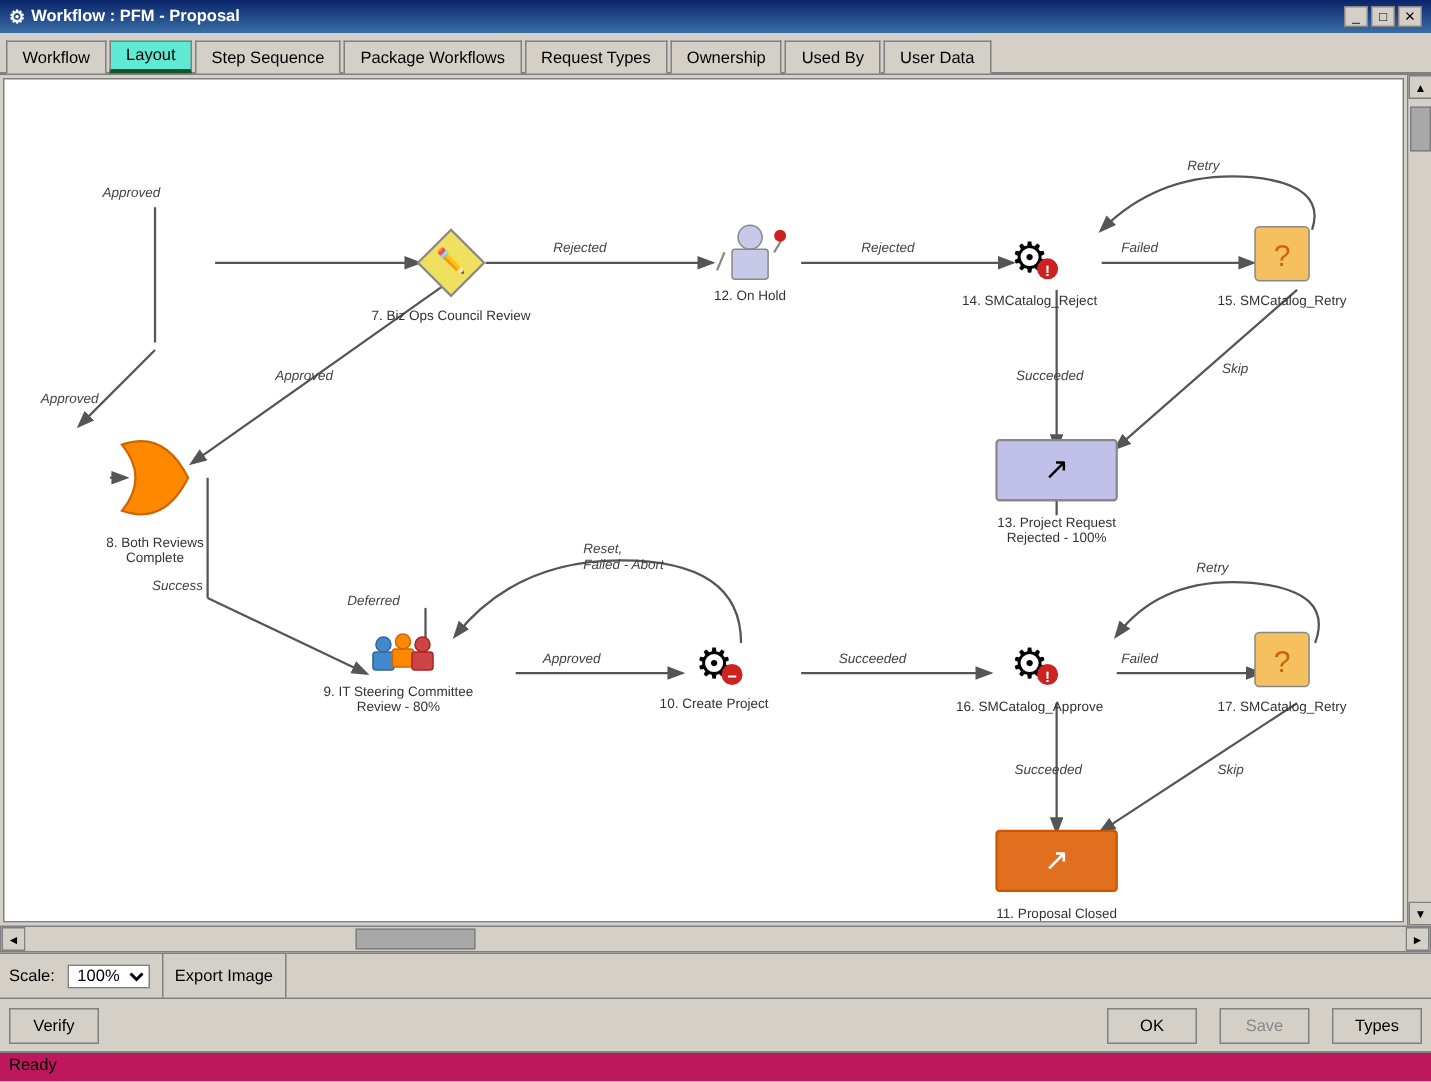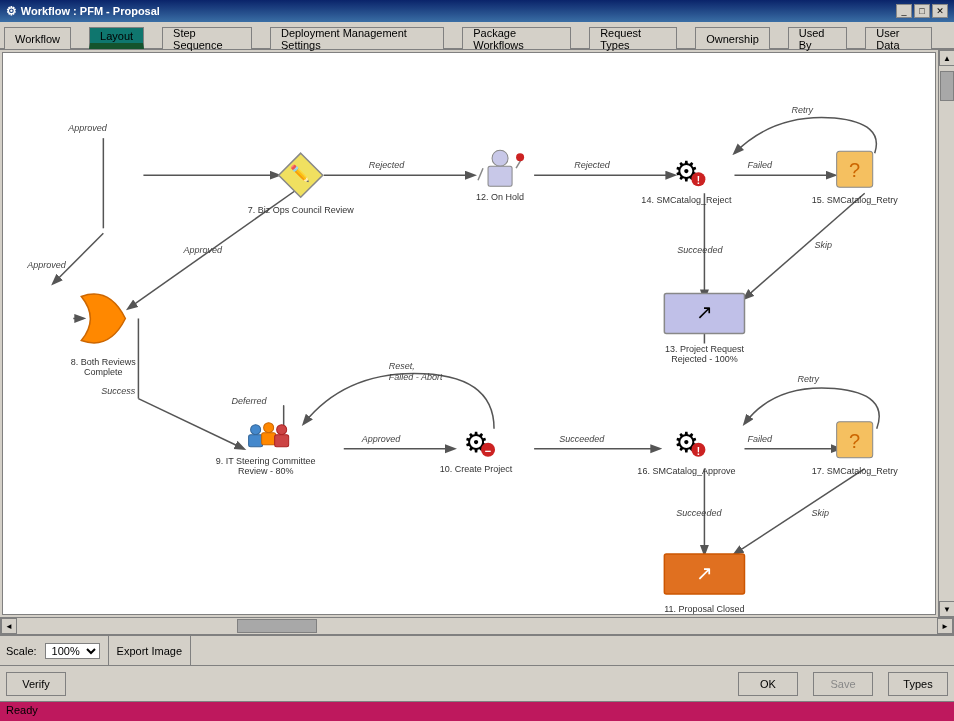--- a/index.html
+++ b/index.html
@@ -58,30 +58,30 @@
       flex-shrink: 0;
       border-bottom: 2px solid #808080;
     }
     .tab {
       padding: 3px 10px;
       border: 1px solid #808080;
       border-bottom: none;
       background: #d4d0c8;
       cursor: pointer;
       font-size: 11px;
-      margin-right: 18px;
+      margin-right: 2px;
       position: relative;
       top: 1px;
       height: 22px;
       display: flex;
       align-items: center;
     }
     .tab.active {
-      background: #0f766e;
-      border-bottom: 6px solid #14532d;
+      background: #5eead4;
+      border-bottom: 3px solid #14532d;
       z-index: 1;
     }
 
     
     .main-content {
       display: flex;
       flex: 1;
       overflow: hidden;
     }
 
@@ -281,23 +281,20 @@
 
 <div class="tab-bar">
   <div class="tab">
     <span>Workflow</span>
   </div>
   <div class="tab active">
     <span>Layout</span>
   </div>
   <div class="tab">
     <span>Step Sequence</span>
-  </div>
-  <div class="tab">
-    <span>Deployment Management Settings</span>
   </div>
   <div class="tab">
     <span>Package Workflows</span>
   </div>
   <div class="tab">
     <span>Request Types</span>
   </div>
   <div class="tab">
     <span>Ownership</span>
   </div>

